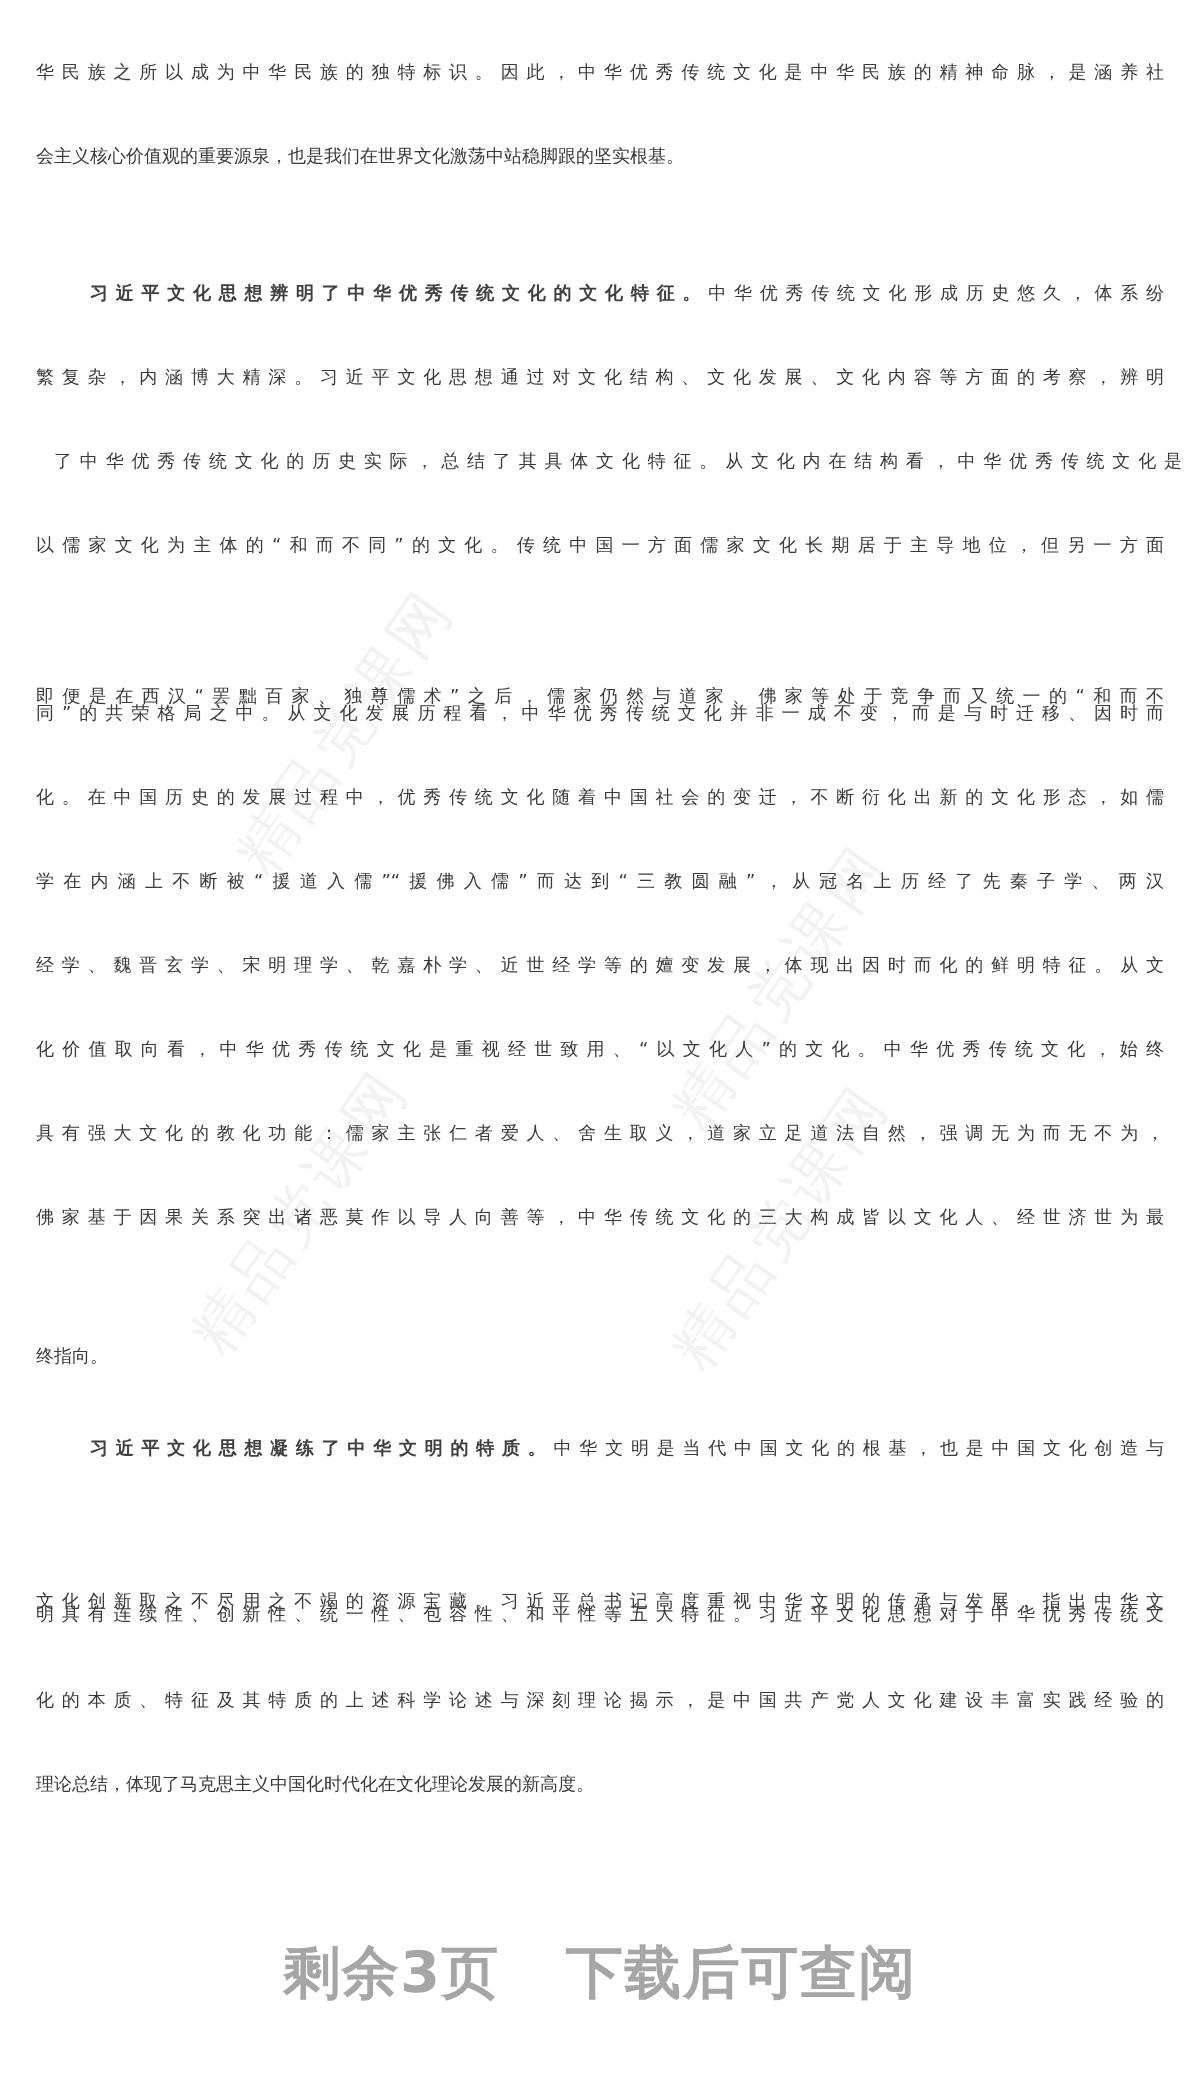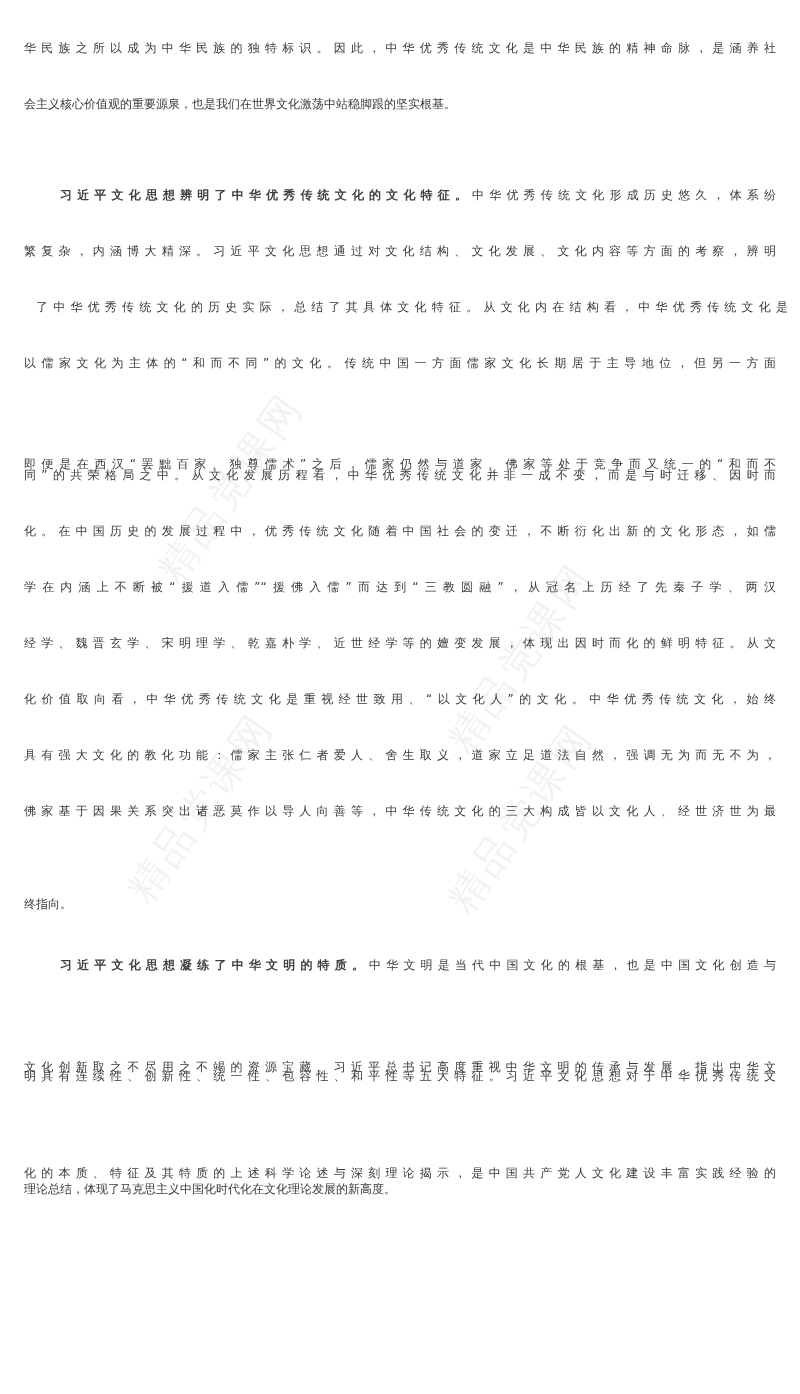--- a/index.html
+++ b/index.html
@@ -100,18 +100,21 @@
     <div class="line" style="top:687px;">化价值取向看，中华优秀传统文化是重视经世致用、“以文化人”的文化。中华优秀传统文化，始终</div>
     <div class="line" style="top:743px;">具有强大文化的教化功能：儒家主张仁者爱人、舍生取义，道家立足道法自然，强调无为而无不为，</div>
     <div class="line" style="top:799px;">佛家基于因果关系突出诸恶莫作以导人向善等，中华传统文化的三大构成皆以文化人、经世济世为最</div>
     <div class="line last" style="top:892px;">终指向。</div>
   </div>
 
   <div>
     <div class="line indent" style="top:953px;"><span class="bold">习近平文化思想凝练了中华文明的特质。</span><span>中华文明是当代中国文化的根基，也是中国文化创造与</span></div>
     <div class="line" style="top:1009px;margin-top:46px;">文化创新取之不尽用之不竭的资源宝藏。习近平总书记高度重视中华文明的传承与发展，指出中华文</div>
     <div class="line" style="top:1065px;font-family:Liberation Mono, monospace;">明具有连续性、创新性、统一性、包容性、和平性等五大特征。习近平文化思想对于中华优秀传统文</div>
-    <div class="line" style="top:1121px;margin-top:40px;">化的本质、特征及其特质的上述科学论述与深刻理论揭示，是中国共产党人文化建设丰富实践经验的</div>
+    <div class="line" style="top:1121px;">化的本质、特征及其特质的上述科学论述与深刻理论揭示，是中国共产党人文化建设丰富实践经验的</div>
     <div class="line last" style="top:1177px;font-family:Liberation Serif, serif;">理论总结，体现了马克思主义中国化时代化在文化理论发展的新高度。</div>
   </div>
 
+  <div class="footer-banner">
+    <span>剩余3页</span><span class="gap"></span><span>下载后可查阅</span>
+  </div>
 
 </div>
 
 </body></html>

